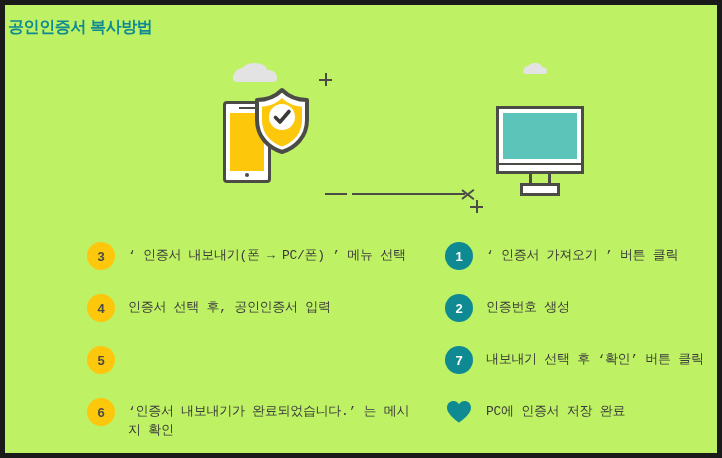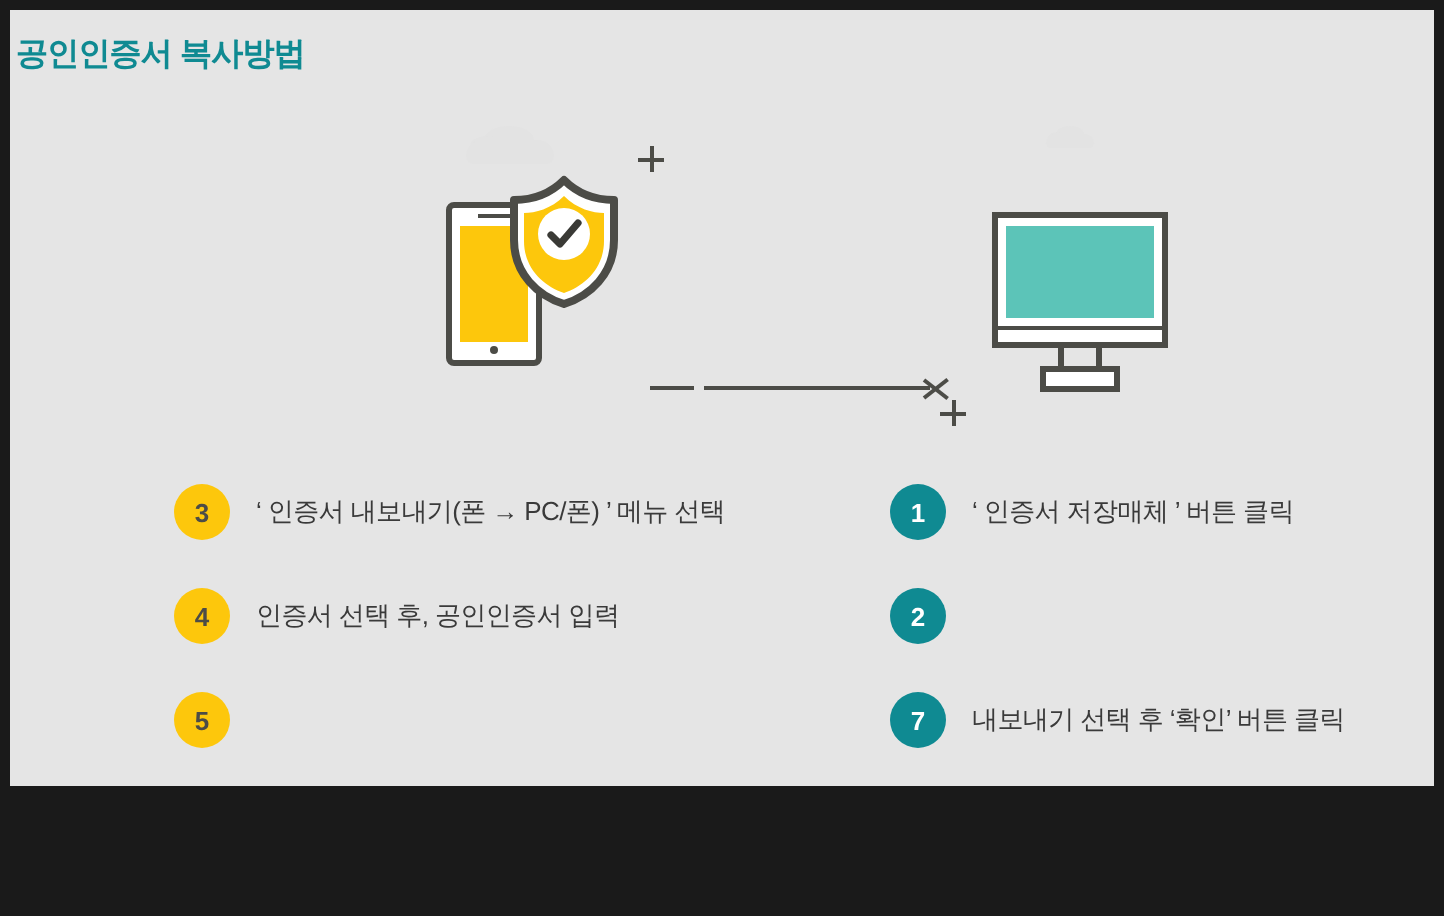--- a/index.html
+++ b/index.html
@@ -4,22 +4,22 @@
 <style>
   * { box-sizing: border-box; margin: 0; padding: 0; }
   html, body {
     width: 722px; height: 458px;
     background: #1a1a1a;
     font-family: "Liberation Sans", "DejaVu Sans", sans-serif;
   }
   .page {
     position: absolute;
     left: 5px; top: 5px;
-    width: 712px; height: 388px;
-    background: #e5e5e5;
+    width: 712px; height: 448px;
+    background: #bef264;
     overflow: hidden;
   }
   
   .title {
     position: absolute;
     left: 3px; top: 12px;
     font-size: 16px;
     font-weight: bold;
     color: #0f8a92;
     letter-spacing: -0.4px;
@@ -184,20 +184,21 @@
     display: flex; align-items: center; justify-content: center;
   }
   .badge-heart svg { display: block; }
   .step-text {
     margin-left: 13px;
     font-size: 13px;
     color: #3a3a3a;
     line-height: 19px;
     padding-top: 4px;
     letter-spacing: -0.3px;
+    font-family: Liberation Mono, monospace;
   }
 </style>
 </head>
 <body>
 
 <div class="page">
 
   <div class="title">공인인증서 복사방법</div>
 
   <div class="illus">
@@ -258,39 +259,42 @@
       </div>
       <div class="step">
         <div class="badge badge-yellow">4</div>
         <div class="step-text">인증서 선택 후, 공인인증서 입력</div>
       </div>
       <div class="step">
         <div class="badge badge-yellow">5</div>
       </div>
       <div class="step">
         <div class="badge badge-yellow">6</div>
+        <div class="step-text">‘인증서 내보내기가 완료되었습니다.’ 는 메시지 확인</div>
       </div>
     </div>
 
     <div class="col col-right">
       <div class="step">
         <div class="badge badge-teal">1</div>
-        <div class="step-text">‘ 인증서 저장매체 ’ 버튼 클릭</div>
+        <div class="step-text">‘ 인증서 가져오기 ’ 버튼 클릭</div>
       </div>
       <div class="step">
         <div class="badge badge-teal">2</div>
+        <div class="step-text">인증번호 생성</div>
       </div>
       <div class="step">
         <div class="badge badge-teal">7</div>
         <div class="step-text">내보내기 선택 후 ‘확인’ 버튼 클릭</div>
       </div>
       <div class="step">
         <div class="badge-heart">
           <svg width="26" height="24" viewBox="0 0 26 24">
             <path d="M13 22.5 C13 22.5 1 14.8 1 7.7 C1 3.7 4.1 1 7.6 1 C10.1 1 11.9 2.4 13 4.3 C14.1 2.4 15.9 1 18.4 1 C21.9 1 25 3.7 25 7.7 C25 14.8 13 22.5 13 22.5 Z" fill="#0f8a92"></path>
           </svg>
         </div>
+        <div class="step-text">PC에 인증서 저장 완료</div>
       </div>
     </div>
 
   </div>
 
 </div>
 
 </body></html>

